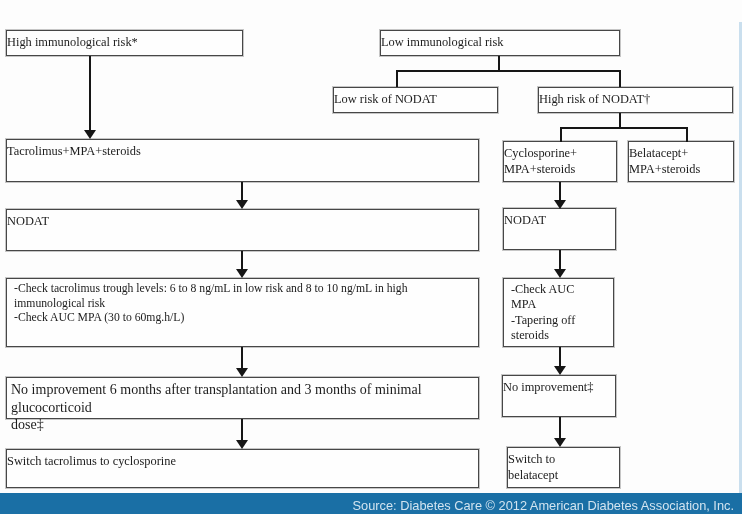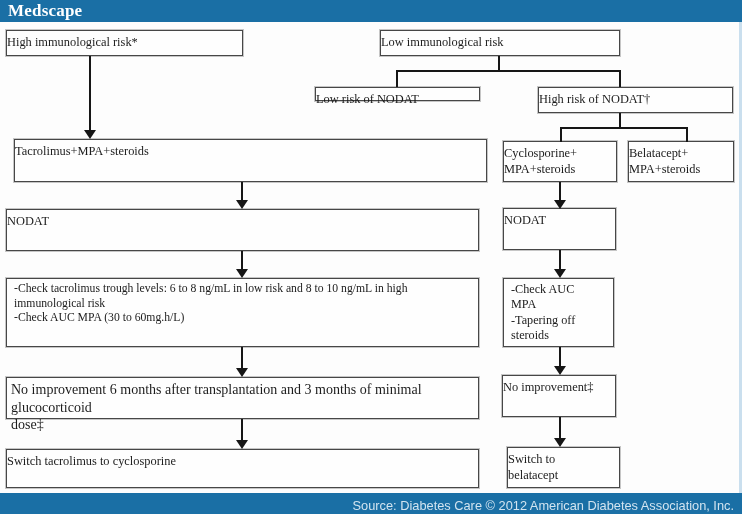--- a/index.html
+++ b/index.html
@@ -24,23 +24,23 @@
   .box{
     position:absolute;box-sizing:border-box;background:#fefefe;
     border:1px solid #474747;box-shadow:0 0 0 1px rgba(130,130,130,.45);
     color:#1c1c1c;font-size:12.4px;line-height:1.26;
     text-align:left;white-space:pre-line;padding-top:4px;
   }
   .box.para{font-size:11.7px;text-align:left;padding:3px 7px 0 7px;}
   .box.para-center{font-size:14px;padding:3px 4px 0 4px;}
   #b-highrisk {left:6px;  top:30px;  width:237px;height:26px;}
   #b-lowrisk  {left:380px;top:30px;  width:240px;height:26px;}
-  #b-lownodat {left:315px;top:87px;  width:165px;height:14px;}
+  #b-lownodat {left:333px;top:87px;  width:165px;height:26px;}
   #b-highnodat{left:538px;top:87px;  width:195px;height:26px;}
-  #b-tacro    {left:6px;  top:139px; width:473px;height:43px;margin-left:8px;}
+  #b-tacro    {left:6px;  top:139px; width:473px;height:43px;}
   #b-cyclo    {left:503px;top:141px; width:114px;height:41px;}
   #b-bela     {left:628px;top:141px; width:106px;height:41px;}
   #b-nodatL   {left:6px;  top:209px; width:473px;height:42px;}
   #b-nodatR   {left:503px;top:208px; width:113px;height:42px;}
   #b-checkL   {left:6px;  top:278px; width:473px;height:69px;}
   #b-checkR   {left:503px;top:278px; width:111px;height:69px;font-size:12.2px;}
   #b-noimpL   {left:6px;  top:377px; width:473px;height:42px;}
   #b-noimpR   {left:502px;top:375px; width:114px;height:42px;}
   #b-switchL  {left:6px;  top:449px; width:473px;height:39px;}
   #b-switchR  {left:507px;top:447px; width:113px;height:41px;}
@@ -49,23 +49,20 @@
   .hline{position:absolute;height:2px;background:#161616;}
   .ah{position:absolute;width:0;height:0;
       border-left:6px solid transparent;border-right:6px solid transparent;
       border-top:9px solid #161616;}
 </style>
 </head>
 <body>
 
 <div id="stage">
 
-  <div class="bar" id="header-bar">
-    <span id="brand">Medscape</span>
-  </div>
 
   <div class="box" id="b-highrisk">High immunological risk*</div>
   <div class="box" id="b-lowrisk">Low immunological risk</div>
   <div class="box" id="b-lownodat">Low risk of NODAT</div>
   <div class="box" id="b-highnodat">High risk of NODAT†</div>
   <div class="box" id="b-tacro">Tacrolimus+MPA+steroids</div>
   <div class="box" id="b-cyclo">Cyclosporine+
 MPA+steroids</div>
   <div class="box" id="b-bela">Belatacept+
 MPA+steroids</div>

